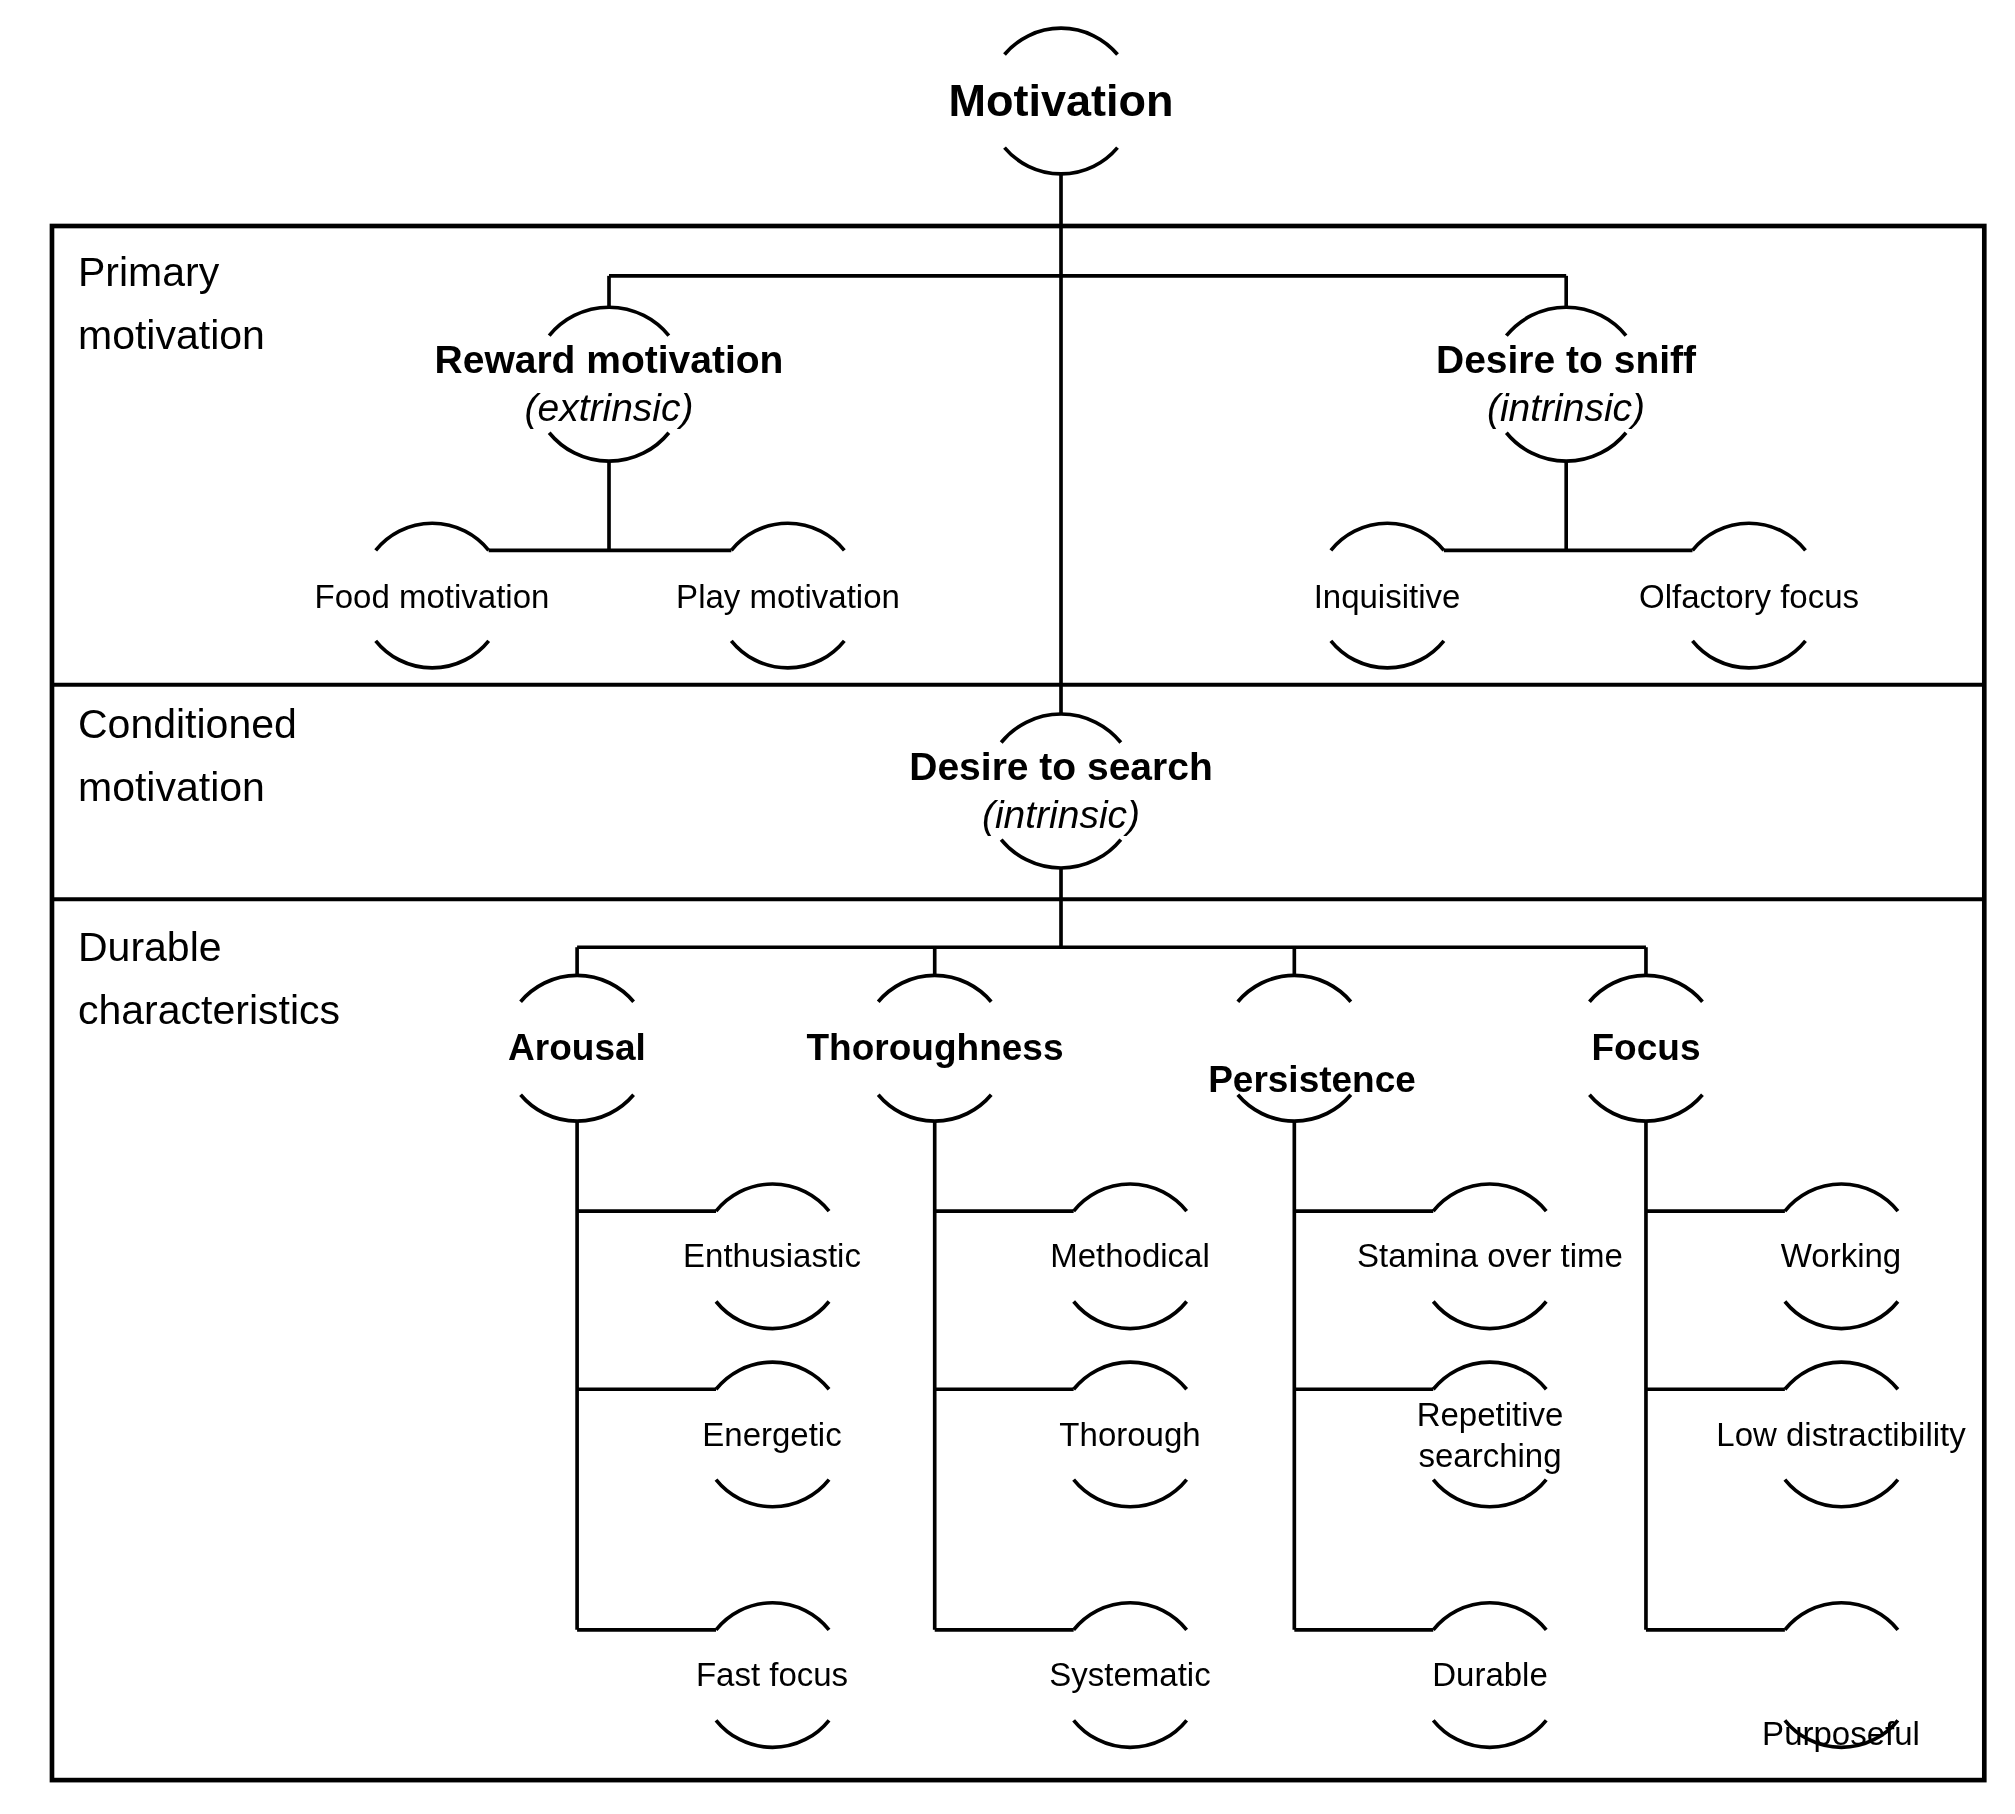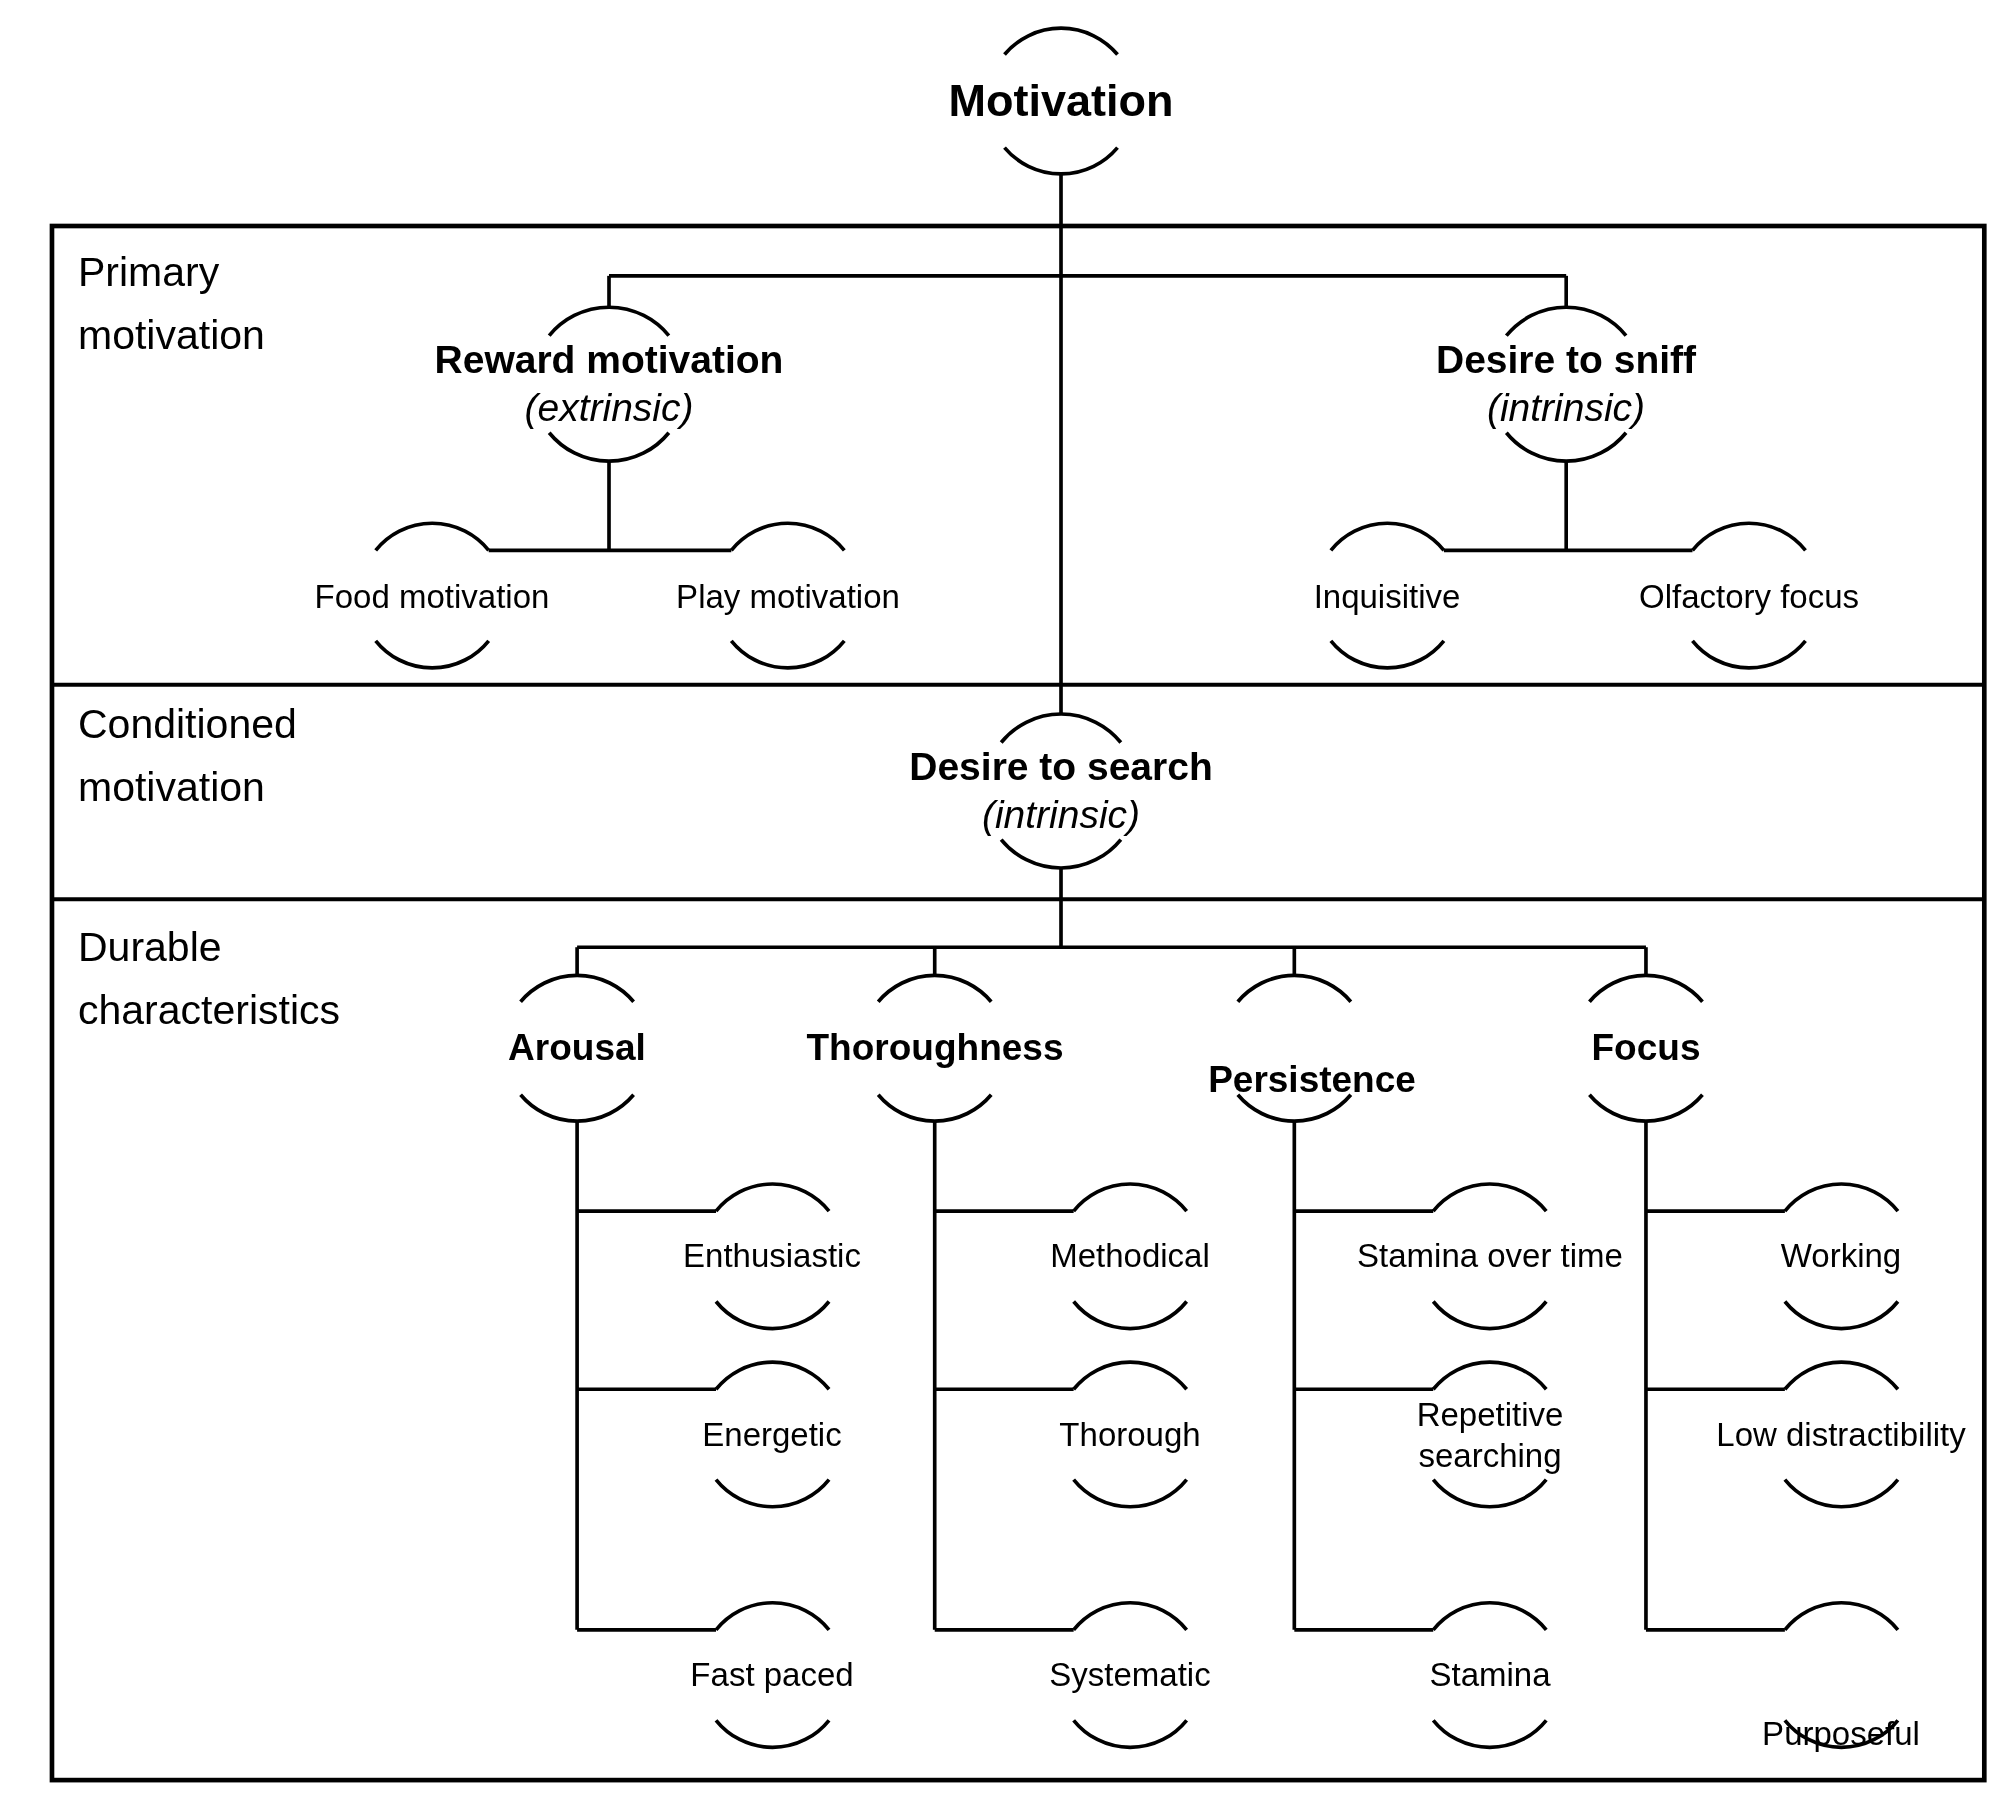--- a/index.html
+++ b/index.html
@@ -168,19 +168,19 @@
   <div class="lbl leaf-lbl" style="left:772px; top:1256px;">Enthusiastic</div>
   <div class="lbl leaf-lbl" style="left:1130px; top:1256px;">Methodical</div>
   <div class="lbl leaf-lbl" style="left:1490px; top:1256px;text-align:right;">Stamina over time</div>
   <div class="lbl leaf-lbl" style="left:1841px; top:1256px;">Working</div>
 
   <div class="lbl leaf-lbl" style="left:772px; top:1435px;">Energetic</div>
   <div class="lbl leaf-lbl" style="left:1130px; top:1435px;">Thorough</div>
   <div class="lbl leaf-lbl wrap" style="left:1490px; top:1435px;">Repetitive searching</div>
   <div class="lbl leaf-lbl" style="left:1841px; top:1435px;">Low distractibility</div>
 
-  <div class="lbl leaf-lbl" style="left:772px; top:1675px;">Fast paced</div>
+  <div class="lbl leaf-lbl" style="left:772px; top:1675px;">Fast focus</div>
   <div class="lbl leaf-lbl" style="left:1130px; top:1675px;">Systematic</div>
-  <div class="lbl leaf-lbl" style="left:1490px; top:1675px;">Stamina</div>
+  <div class="lbl leaf-lbl" style="left:1490px; top:1675px;">Durable</div>
   <div class="lbl leaf-lbl" style="left:1841px; top:1718px;margin-top:16px;">Purposeful</div>
 
 </div>
 
 
 </body></html>

